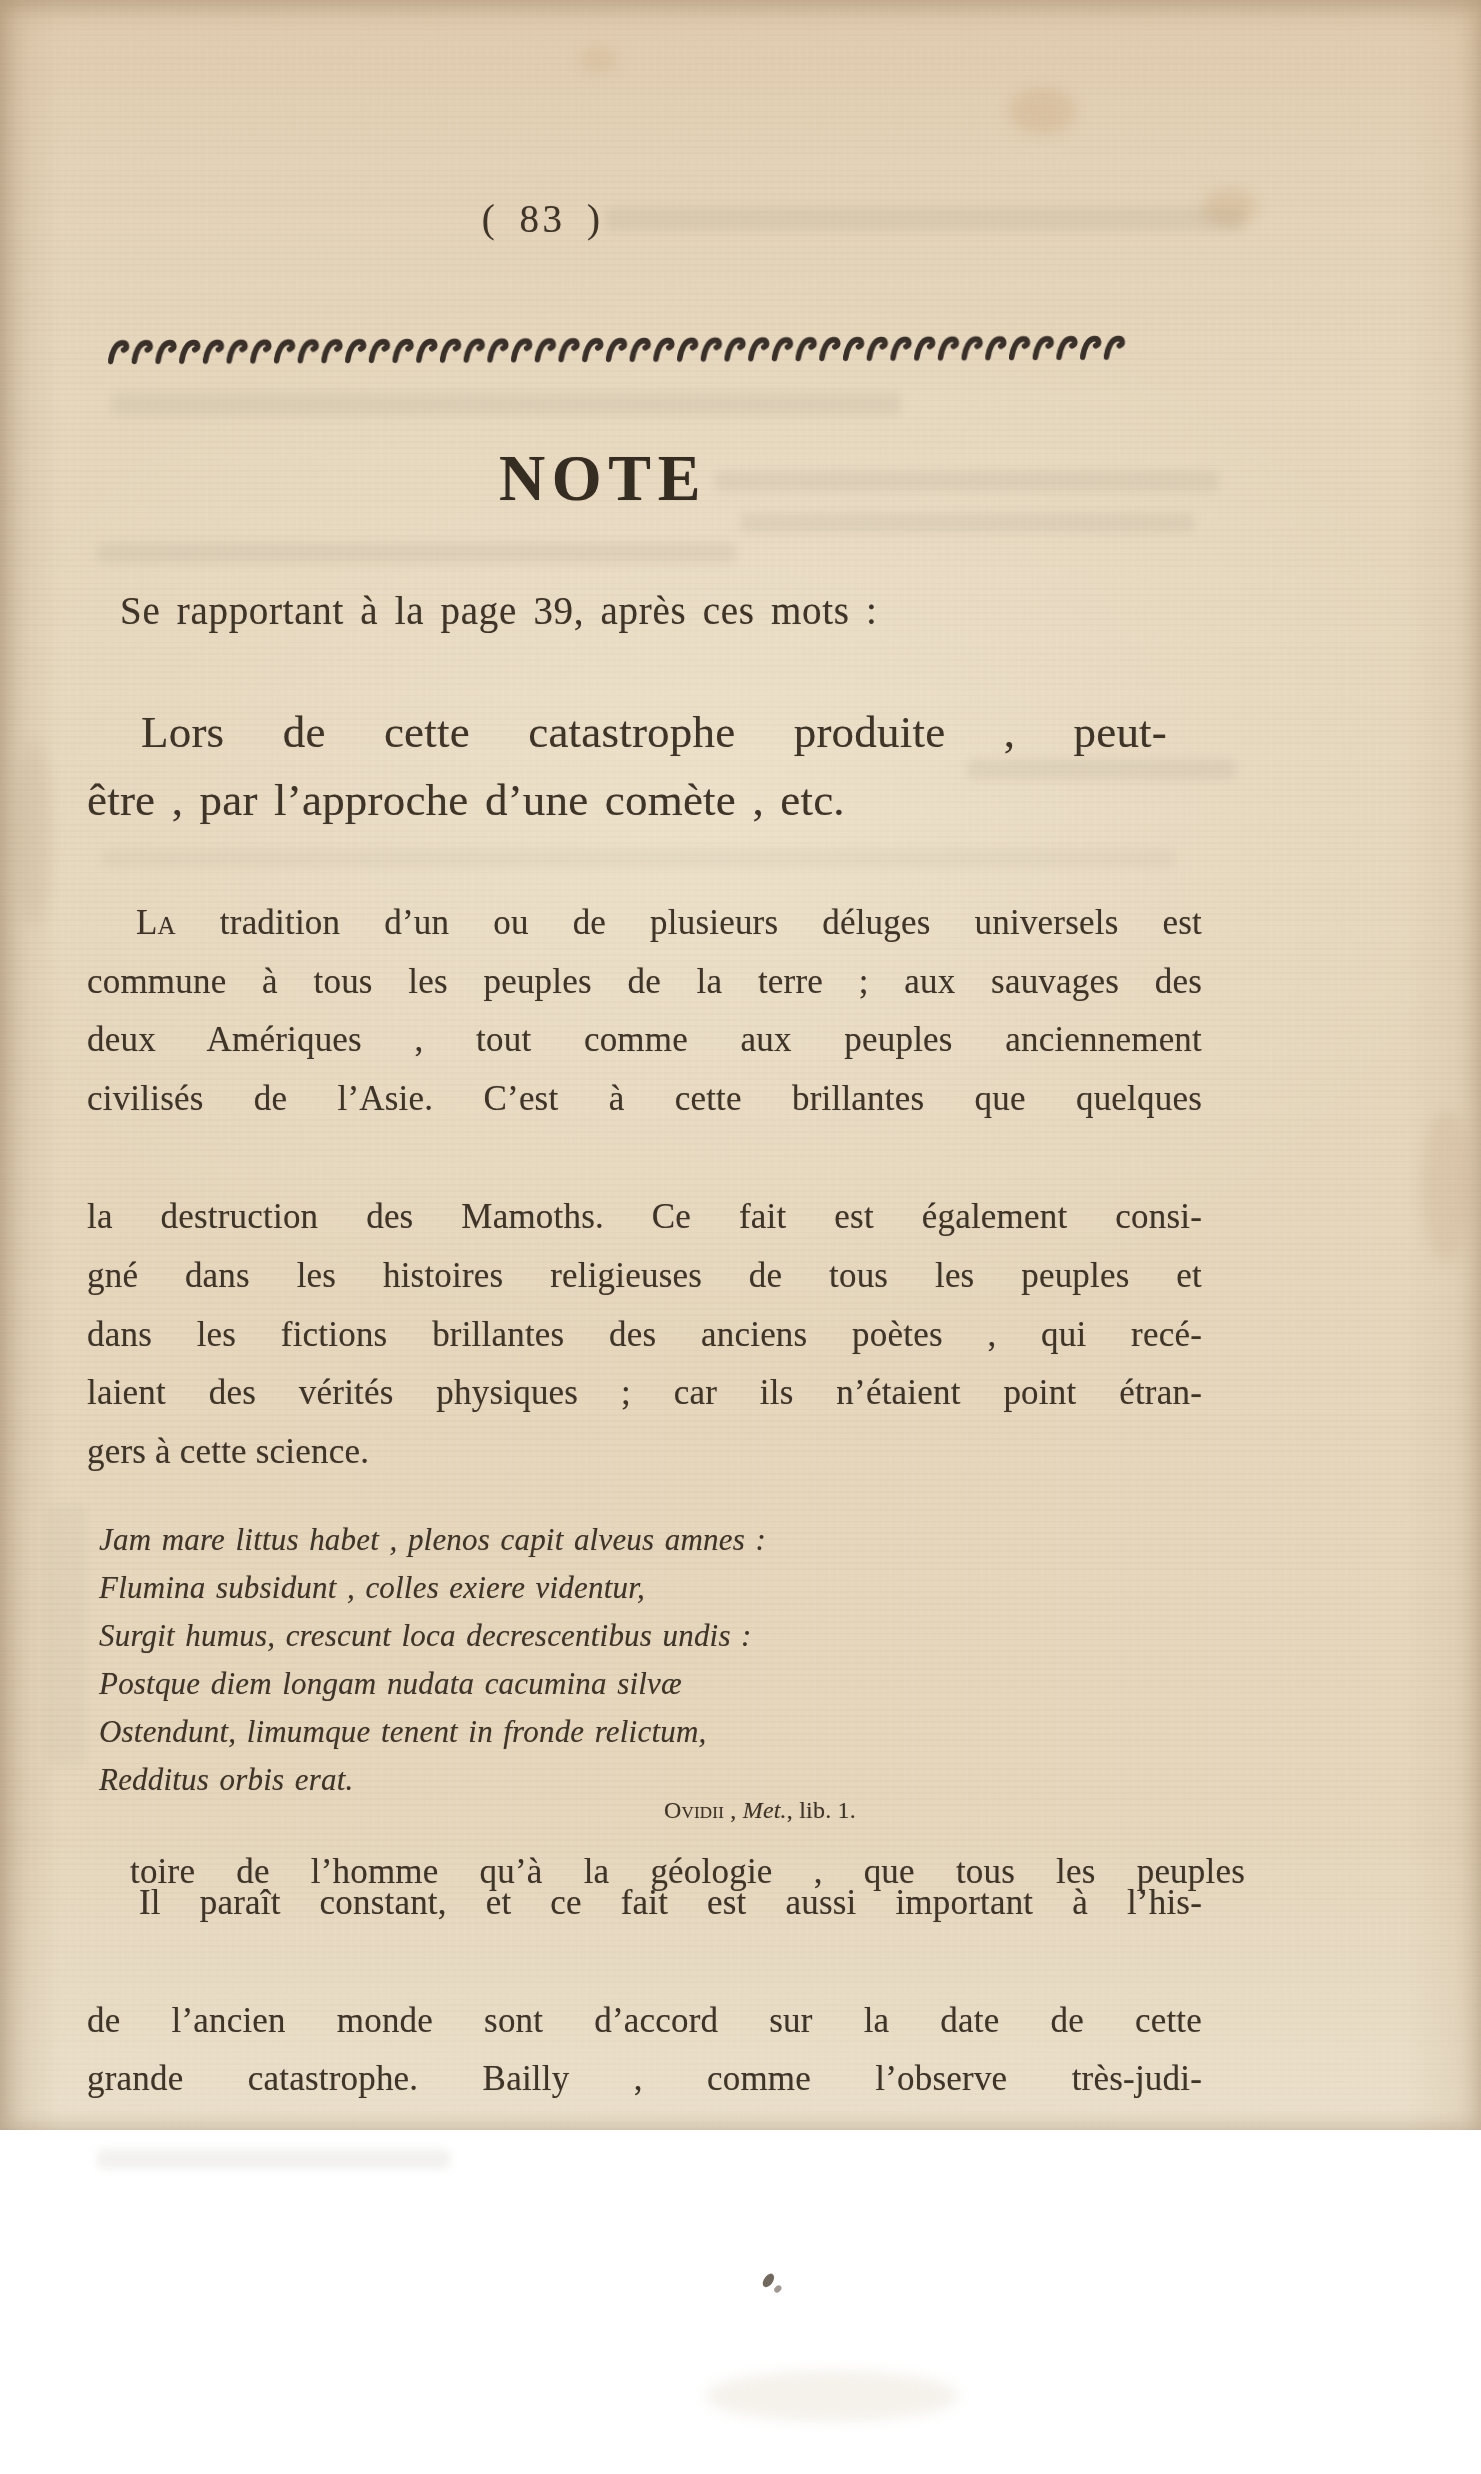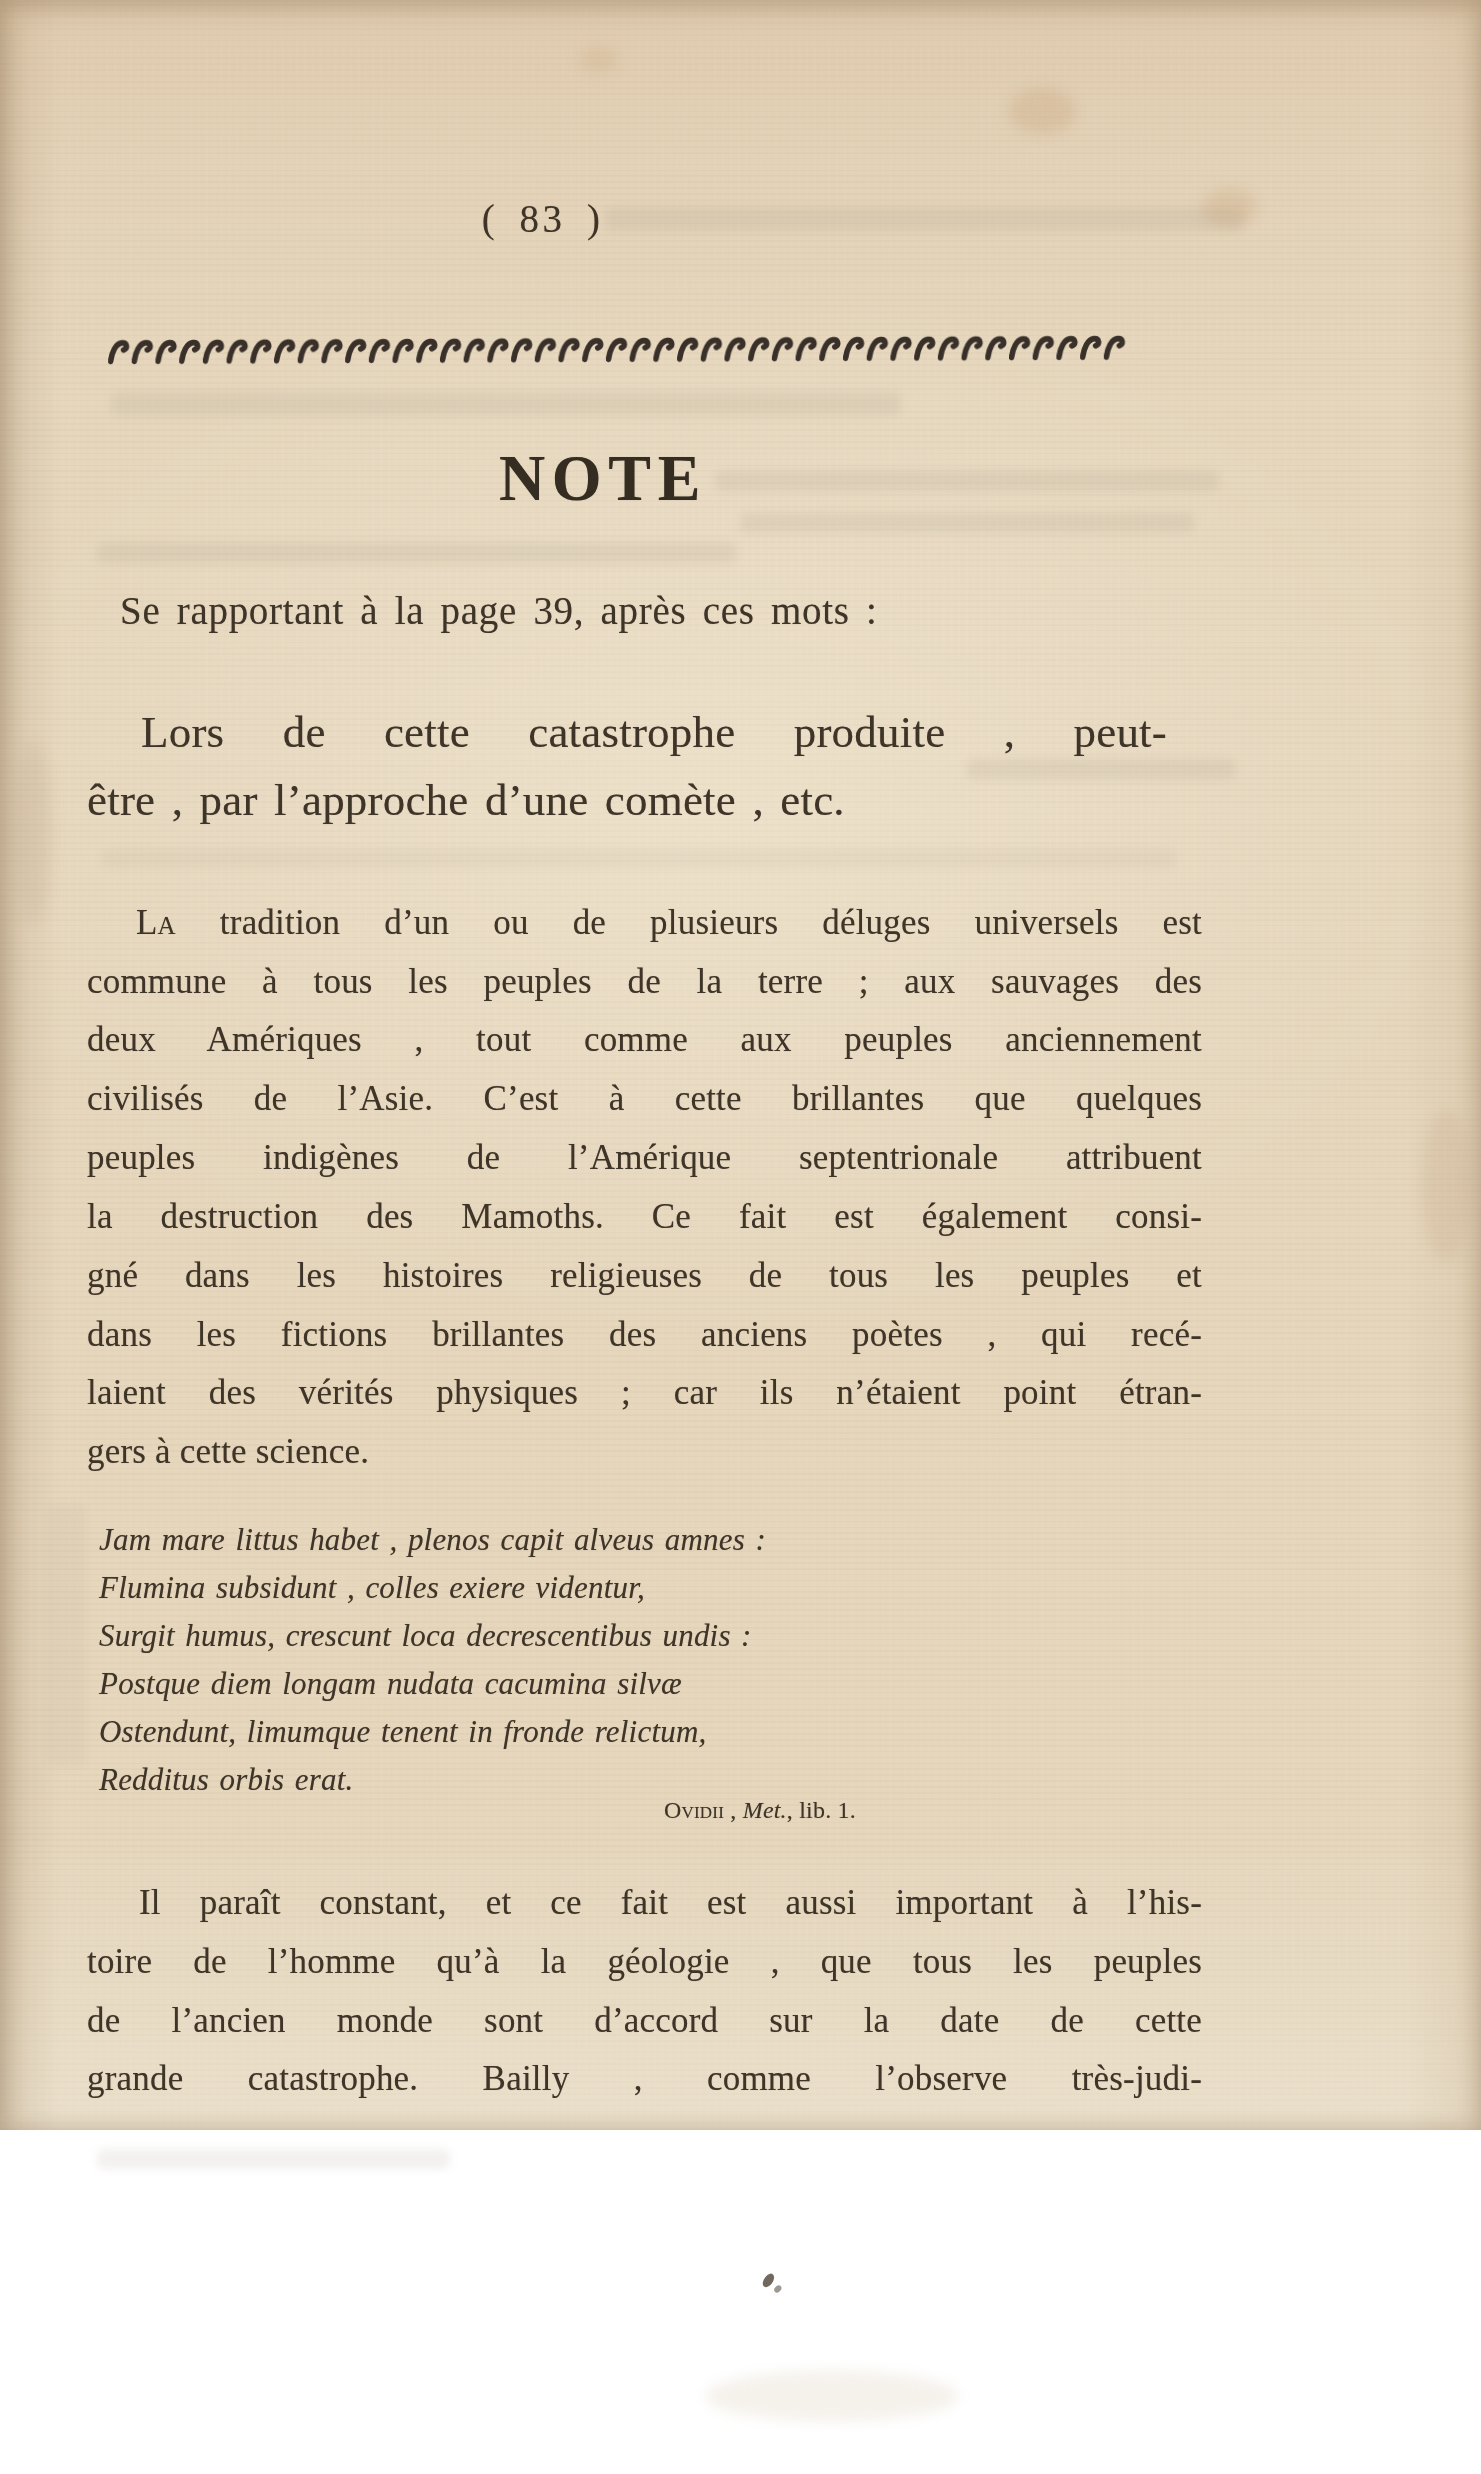--- a/index.html
+++ b/index.html
@@ -77,40 +77,39 @@
 
   <div class="txt intro just" style="top:699px;left:141px;width:1026px;">Lors de cette catastrophe produite , peut-</div>
   <div class="txt intro" style="top:767px;left:87px;">être , par l’approche d’une comète , etc.</div>
 
   <div class="txt jl just" style="top:893px;text-indent:49px;">
     <span class="sc">La</span><span> tradition d’un ou de plusieurs déluges universels est</span>
   </div>
   <div class="txt jl just" style="top:952px;">commune à tous les peuples de la terre ; aux sauvages des</div>
   <div class="txt jl just" style="top:1010px;">deux Amériques , tout comme aux peuples anciennement</div>
   <div class="txt jl just" style="top:1069px;">civilisés de l’Asie. C’est à cette brillantes que quelques</div>
-  <div class="txt jl just" style="top:1128px;">peuples indigènes de l’Amérique septentrionale attribuent</div>
   <div class="txt jl just" style="top:1187px;">la destruction des Mamoths. Ce fait est également consi-</div>
   <div class="txt jl just" style="top:1246px;">gné dans les histoires religieuses de tous les peuples et</div>
   <div class="txt jl just" style="top:1305px;">dans les fictions brillantes des anciens poètes , qui recé-</div>
   <div class="txt jl just" style="top:1363px;">laient des vérités physiques ; car ils n’étaient point étran-</div>
   <div class="txt jl" style="top:1422px;">gers à cette science.</div>
 
   <div class="txt verse" style="top:1516px;left:99px;width:1093px;font-style:italic;">Jam mare littus habet , plenos capit alveus amnes :
 Flumina subsidunt , colles exiere videntur,
 Surgit humus, crescunt loca decrescentibus undis :
 Postque diem longam nudata cacumina silvæ
 Ostendunt, limumque tenent in fronde relictum,
 Redditus orbis erat.</div>
 
   <div class="txt attrib" style="top:1791px;left:664px;">
     <span class="sc">Ovidii</span><span> , </span><span class="it">Met.</span><span>, lib. 1.</span>
   </div>
 
   <div class="txt cl just" style="top:1873px;text-indent:52px;">Il paraît constant, et ce fait est aussi important à l’his-</div>
-  <div class="txt cl just" style="top:1932px;">toire de l’homme qu’à la géologie , que tous les peuples</div>
+  <div class="txt cl just" style="top:1842px;margin-left:43px;">toire de l’homme qu’à la géologie , que tous les peuples</div>
   <div class="txt cl just" style="top:1991px;">de l’ancien monde sont d’accord sur la date de cette</div>
   <div class="txt cl just" style="top:2049px;">grande catastrophe. Bailly , comme l’observe très-judi-</div>
 
   <div class="speck" style="left:764px;top:2273px;width:9.2px;height:15px;transform:rotate(38deg);opacity:.8;"></div>
   <div class="speck" style="left:775px;top:2285px;width:5.9px;height:7.6px;transform:rotate(50deg);opacity:.55;"></div>
 
 </div>
 
 
 </body></html>

